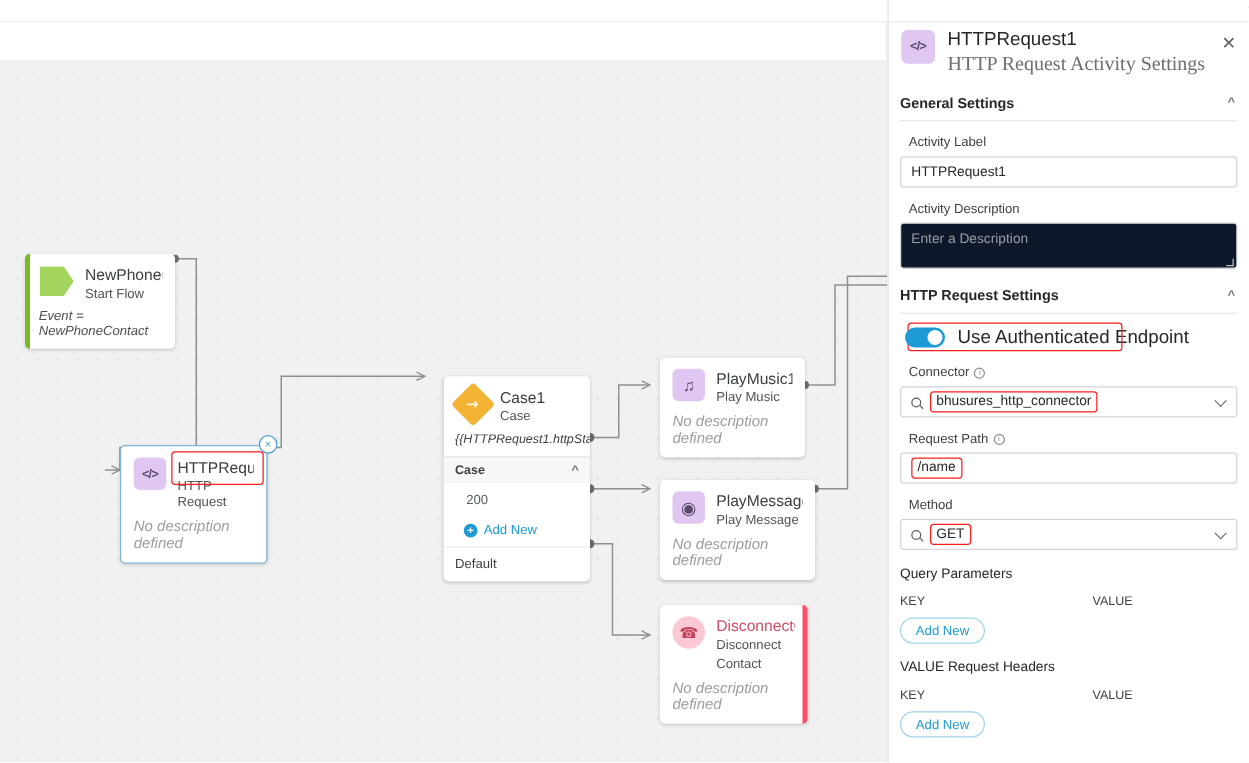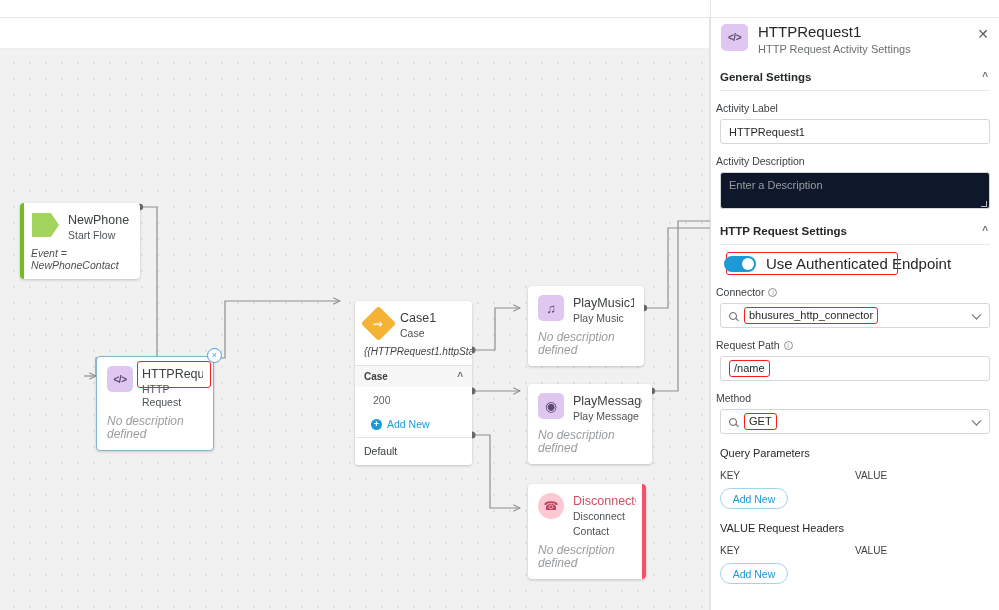--- a/index.html
+++ b/index.html
@@ -192,35 +192,35 @@
     height: 1px; background: #e8e8e8;
   }
   .panel-header { display: flex; align-items: flex-start; padding: 24px 12px 0 10px; }
   .panel-hicon {
     width: 27px; height: 27px; flex: 0 0 27px;
     background: #dfc7f2; border-radius: 5px;
     display: flex; align-items: center; justify-content: center;
     margin-right: 10px;
   }
   .panel-title { font-size: 15px; color: #25282a; line-height: 16px; }
-  .panel-subtitle { font-size: 11px; color: #6b6f72; margin-top: 3px; }
+  .panel-subtitle { font-size: 16px; color: #6b6f72; margin-top: 3px; font-family: Liberation Serif, serif; }
   .panel-close {
     position: absolute; top: 27px; right: 10px;
     font-size: 14px; color: #5c6063; line-height: 1; cursor: pointer;
   }
 
   .section-head {
     display: flex; align-items: center; justify-content: space-between;
     padding: 16px 11px 7px 9px;
     font-size: 11.5px; font-weight: bold; color: #25282a;
   }
   .section-rule { height: 1px; background: #e8e8e8; margin: 0 9px; }
   .chev { color: #6a6e71; font-size: 10px; line-height: 1; }
 
-  .field-label { font-size: 10.5px; color: #3d4144; padding: 11px 9px 5px 5px; display: flex; align-items: center; gap: 4px; }
+  .field-label { font-size: 10.5px; color: #3d4144; padding: 11px 9px 5px 16px; display: flex; align-items: center; gap: 4px; }
   .info-i {
     display: inline-block; width: 9px; height: 9px; border-radius: 50%;
     border: 1px solid #8c9093; color: #8c9093;
     font-size: 7px; line-height: 8px; text-align: center; font-style: normal;
   }
   .text-input {
     margin: 0 9px; height: 25px;
     border: 1px solid #d4d6d8; border-radius: 3px;
     background: #ffffff;
     font-size: 11px; color: #25282a;
@@ -271,21 +271,21 @@
     width: 7px; height: 7px;
     border-right: 1.3px solid #6a6e71; border-bottom: 1.3px solid #6a6e71;
     transform: translateY(-40%) rotate(45deg);
   }
   .anno-inline {
     border: 1.6px solid #f81d1d; border-radius: 3px;
     padding: 1px 4px; display: inline-block; line-height: 13px;
   }
 
   .kv-title { font-size: 11px; color: #25282a; padding: 13px 9px 0 9px; }
-  .kv-heads { display: flex; padding: 11px 9px 0 9px; font-size: 10px; color: #3d4144; }
+  .kv-heads { display: flex; padding: 11px 9px 0 9px; font-size: 10px; color: #3d4144; gap: 19px; }
   .kv-key { width: 135px; }
   .btn-addnew {
     margin: 7px 9px 0 9px;
     width: 68px; height: 21px; border-radius: 11px;
     border: 1px solid #9fd4ea; background: #ffffff;
     color: #1c9ad6; font-size: 10.5px;
     display: flex; align-items: center; justify-content: center;
     cursor: pointer;
   }
 </style>

